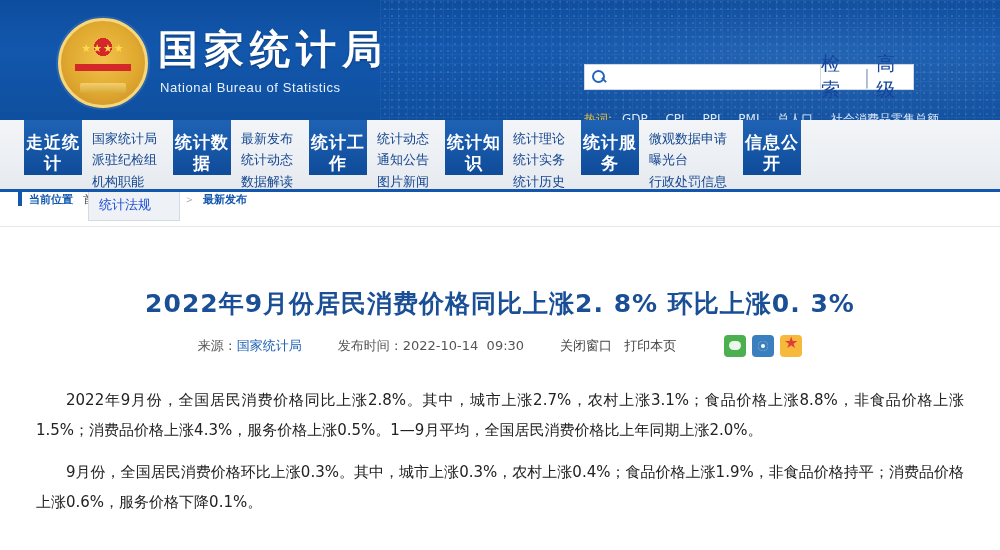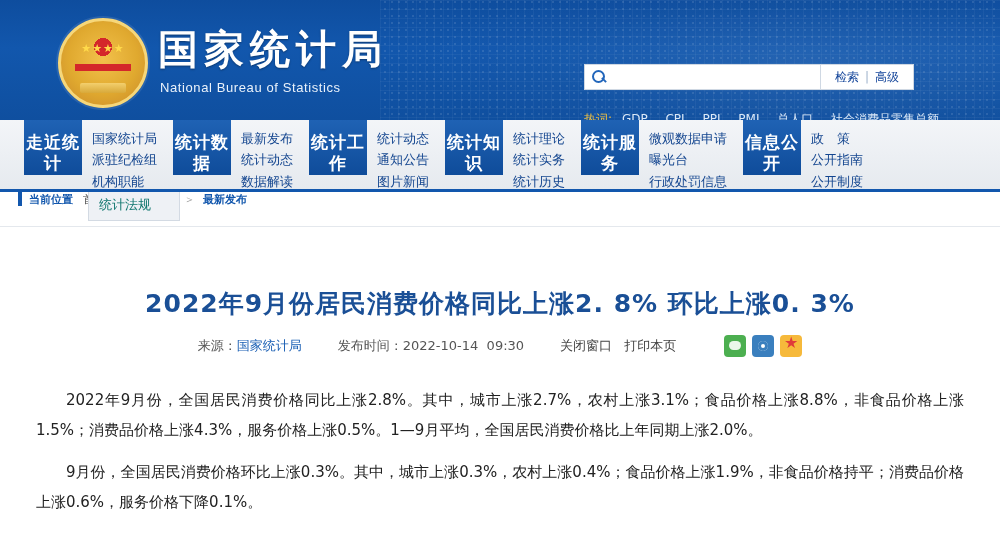--- a/index.html
+++ b/index.html
@@ -161,21 +161,21 @@
   }
   .search-btns {
     flex: 0 0 auto;
     width: 92px;
     background: #fff;
     border: 1px solid #cfd8e3;
     border-left: 0;
     display: flex;
     align-items: center;
     justify-content: center;
-    font-size: 12px;
+    font-size: 19px;
     color: #14459a;
     font-family: "DejaVu Sans", sans-serif;
   }
   .search-btns span { cursor: pointer; }
   .search-btns .sep { color: #9fb3cc; margin: 0 6px; }
   .hotwords {
     margin-top: 21px;
     font-size: 12px;
     color: #cfe0f5;
     font-family: "DejaVu Sans", sans-serif;
@@ -231,21 +231,21 @@
     left: 88px;
     top: 72px;
     width: 92px;
     background: #eef1f5;
     border: 1px solid #d3dae3;
     border-top: 0;
     padding: 4px 0 6px 10px;
     box-sizing: border-box;
     font-family: "DejaVu Sans", sans-serif;
     font-size: 13px;
-    color: #0f766e;
+    color: #1d4ed8;
     z-index: 5;
   }
 
   
   .crumb {
     position: relative;
     height: 34px;
     background: #fff;
     border-bottom: 1px solid #e4e8ed;
     display: flex;
@@ -425,25 +425,20 @@
       <div class="nav-main">统计服务</div>
       <div class="nav-sub">
         <div>微观数据申请</div>
         <div>曝光台</div>
         <div>行政处罚信息</div>
       </div>
     </div>
 
     <div class="nav-group">
       <div class="nav-main">信息公开</div>
-      <div class="nav-sub">
-        <div>政　策</div>
-        <div>公开指南</div>
-        <div>公开制度</div>
-      </div>
     </div>
 
     <div class="nav-dropdown">
       <div>统计法规</div>
     </div>
   </div>
 
   <div class="crumb">
     <span class="bar"></span>
     <span class="lbl">当前位置</span>

